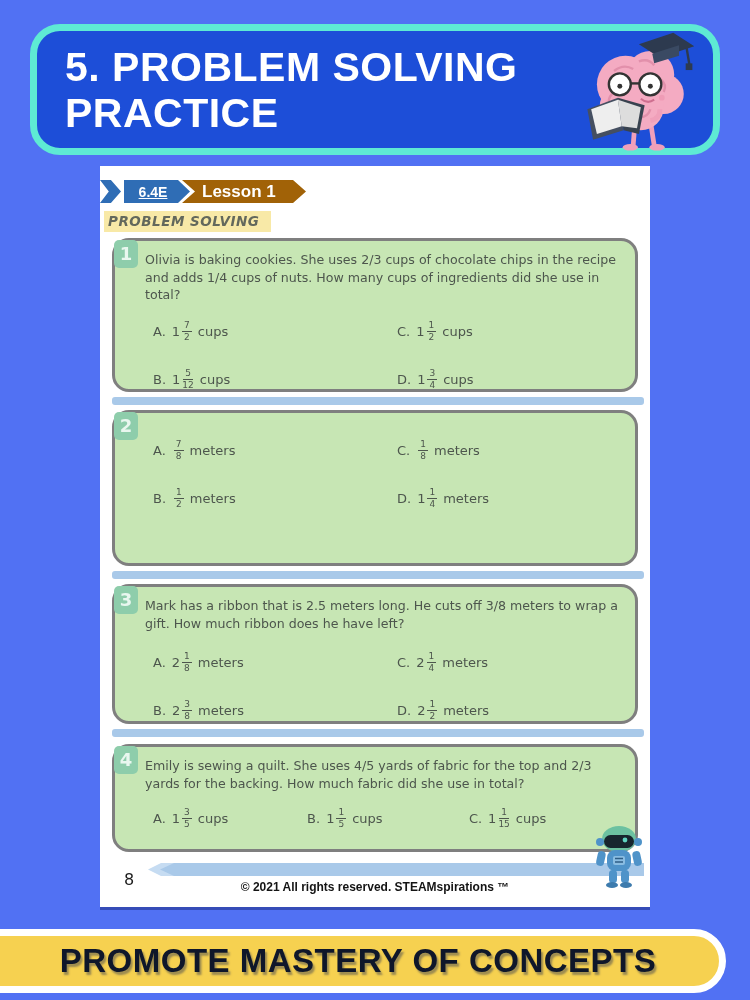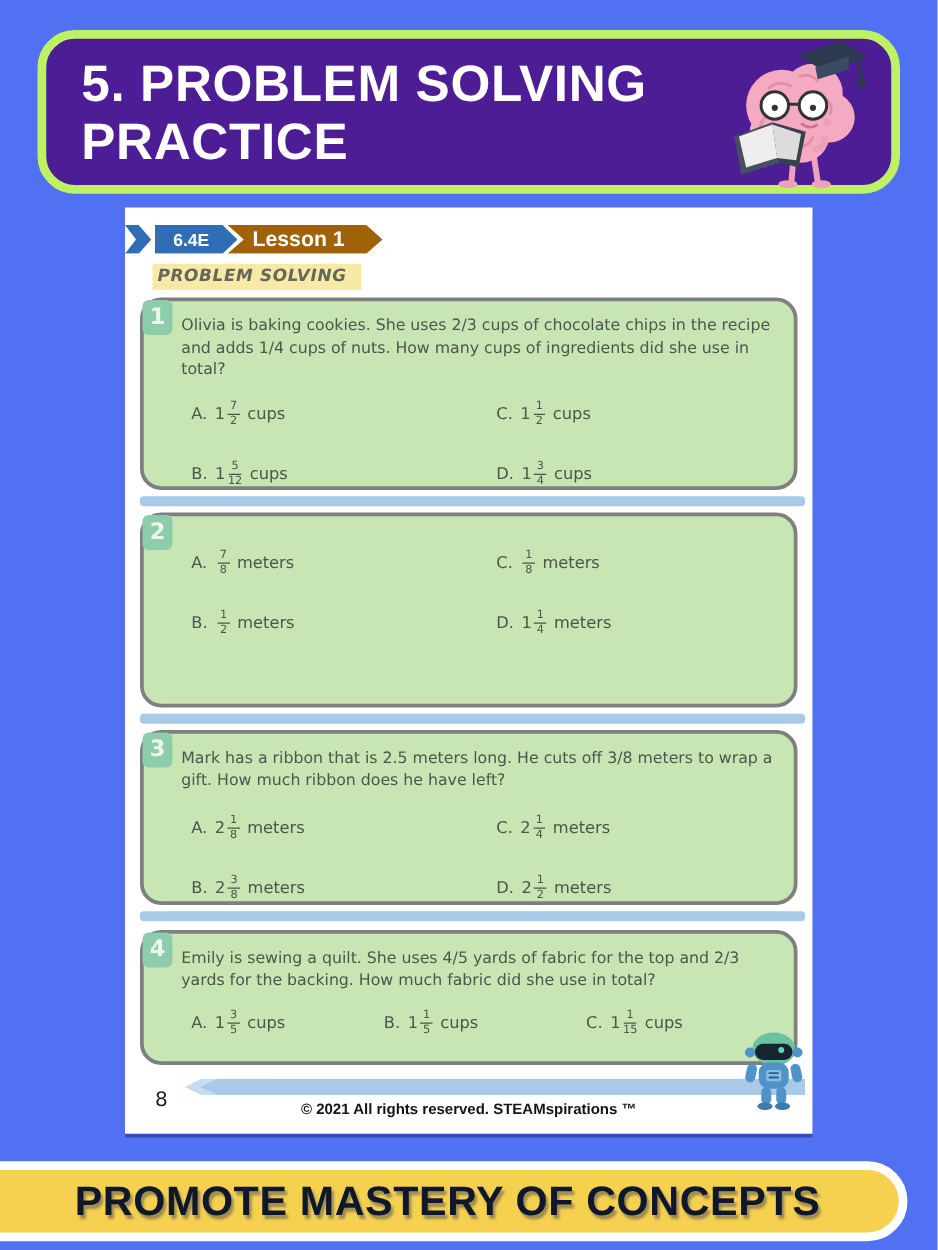--- a/index.html
+++ b/index.html
@@ -6,21 +6,21 @@
   html,body { width:750px; height:1000px; }
   body {
     position:relative; overflow:hidden;
     background:#5171f3;
     font-family:"DejaVu Sans", sans-serif;
   }
 
   
   .top-banner {
     position:absolute; left:30px; top:24px; width:690px; height:131px;
-    background:#4c1d95; border:7px solid #bef264; border-radius:30px;
+    background:#1d4ed8; border:7px solid #5eead4; border-radius:30px;
   }
   .banner-title {
     position:absolute; left:28px; top:14px; width:545px;
     font-family:"Liberation Sans", sans-serif;
     font-weight:800; font-size:41px; line-height:1.12; color:#ffffff;
     letter-spacing:0.5px;
   }
   .brain-mascot { position:absolute; right:18px; top:-2px; width:116px; height:126px; }
 
   
@@ -32,37 +32,37 @@
   
   .band-row { display:flex; height:23px; margin-top:14px; align-items:stretch; }
   .lead-chevron {
     width:21px; background:#2f6db5; flex:0 0 auto;
     clip-path:polygon(0 0, 52% 0, 100% 50%, 52% 100%, 0 100%, 42% 50%);
   }
   .code-badge {
     flex:0 0 auto; width:66px; margin-left:3px; background:#2f6db5;
     clip-path:polygon(0 0, calc(100% - 12px) 0, 100% 50%, calc(100% - 12px) 100%, 0 100%);
     color:#fff; font-family:"Liberation Sans",sans-serif; font-weight:700; font-size:14px;
-    display:flex; align-items:center; justify-content:center; padding-right:8px;
+    display:flex; align-items:center; justify-content:center; padding-right:8px;text-decoration:underline;
   }
   .unit-band {
     flex:1 1 auto; margin-left:-8px; background:#a9c9e9;
     clip-path:polygon(0 0, calc(100% - 13px) 0, 100% 50%, calc(100% - 13px) 100%, 0 100%, 13px 50%);
     color:#fff; font-family:"Liberation Sans",sans-serif; font-weight:700; font-size:11.5px;
     letter-spacing:0.3px; display:flex; align-items:center; padding-left:25px;
   }
   .lesson-badge {
     flex:0 0 auto; width:124px; margin-left:-8px; background:#a16207;
     clip-path:polygon(0 0, calc(100% - 13px) 0, 100% 50%, calc(100% - 13px) 100%, 0 100%, 13px 50%);
     color:#fff; font-family:"Liberation Sans",sans-serif; font-weight:700; font-size:17px;
     display:flex; align-items:center; padding-left:20px;
   }
 
   .section-label {
-    display:inline-block; margin:8px 0 0 22px; padding:2px 12px 3px 4px;
+    display:inline-block; margin:8px 0 0 4px; padding:2px 12px 3px 4px;
     background:#f8e9a7; color:#63685c; font-style:italic; font-weight:600;
     font-size:13.5px; letter-spacing:0.5px;
   }
 
   
   .q-wrap { padding:0 12px; }
   .q-card {
     position:relative; margin-top:6px; width:100%;
     background:#c7e6b4; border:3px solid #7f7f7f; border-radius:17px;
     padding:10px 12px 8px 30px;

